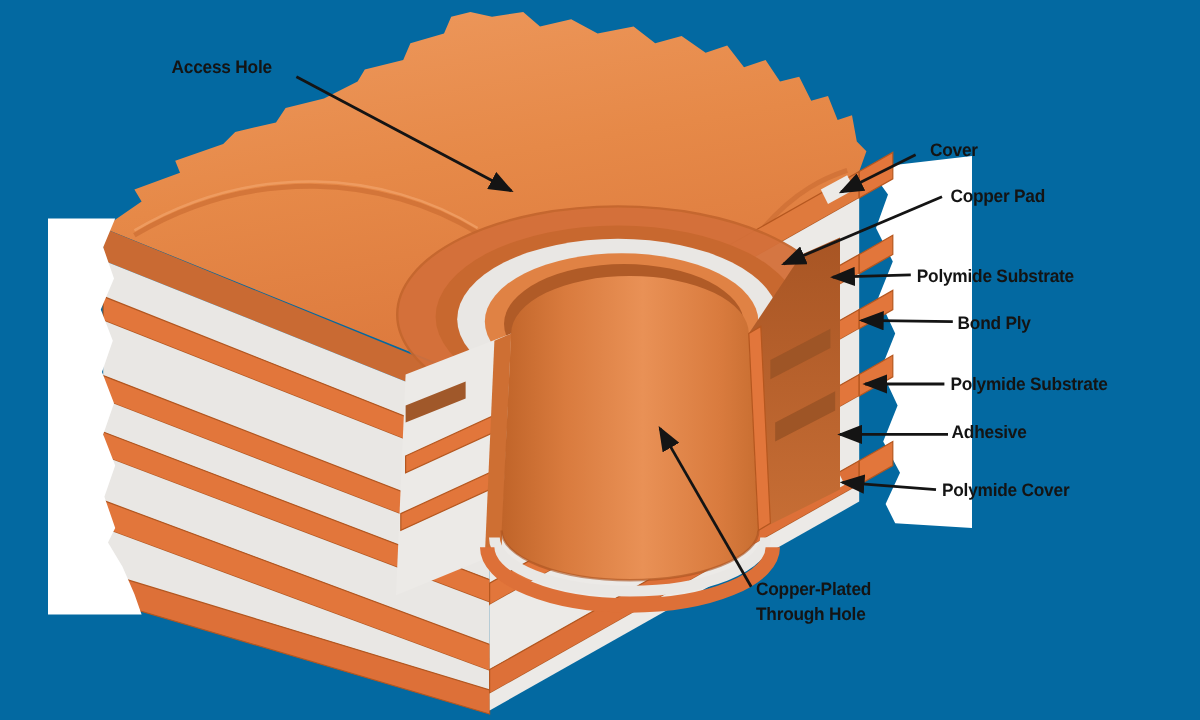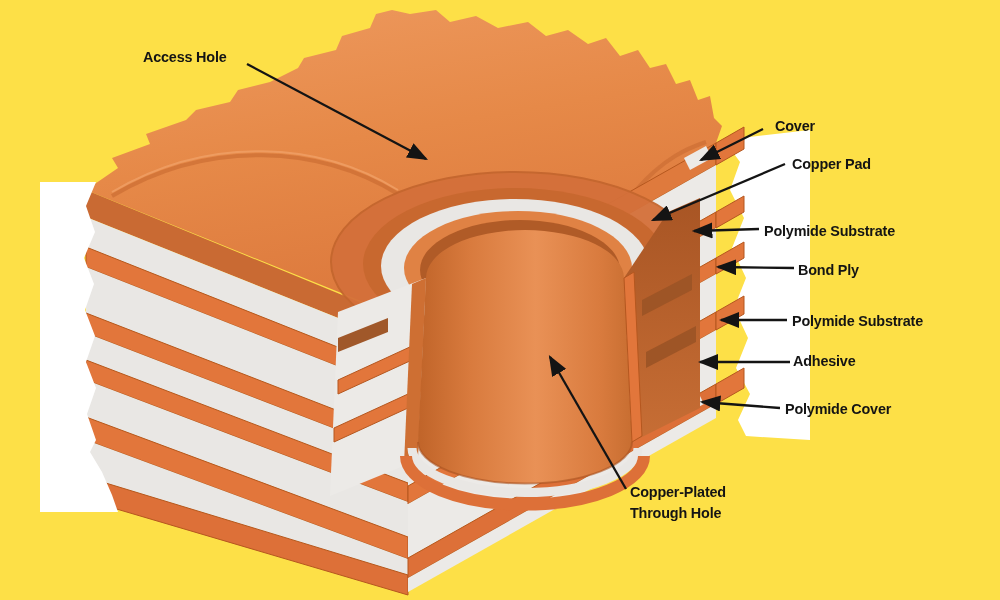--- a/index.html
+++ b/index.html
@@ -1,16 +1,16 @@
 <!DOCTYPE html>
 <html><head>
 <meta charset="utf-8">
 <style>
   html,body{margin:0;padding:0;background:#fff;}
-  #stage{position:relative;width:1000px;height:600px;background:#fde047;overflow:hidden;
+  #stage{position:relative;width:1000px;height:600px;background:#0369a1;overflow:hidden;
          font-family:"Liberation Sans",sans-serif;}
   #art{position:absolute;left:0;top:0;}
   .lbl{position:absolute;font-weight:700;font-size:15px;line-height:20px;color:#141414;
        letter-spacing:-0.2px;white-space:pre-line;transform:scaleX(.96);transform-origin:left top;}
   .wht{fill:#E9E7E4;}
   .wht2{fill:#ECEAE7;}
   .cu{fill:#E2763B;stroke:#B5571F;stroke-width:1;}
   .cutip{fill:#E2763B;stroke:#B5571F;stroke-width:1;}
   .cudark{fill:#A0582A;}
   .cudark2{fill:#9E5526;}

